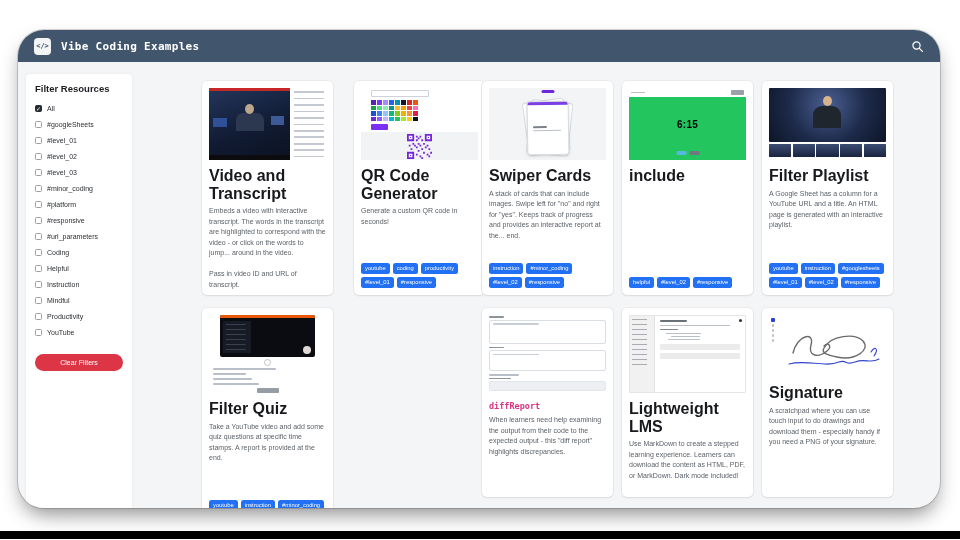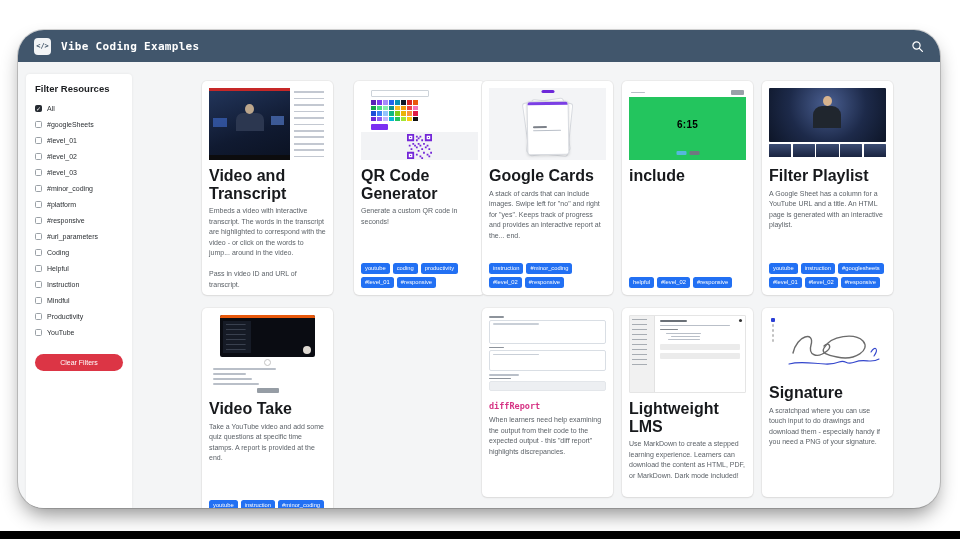--- a/index.html
+++ b/index.html
@@ -319,21 +319,21 @@
 
     <article class="card row1" style="left:464px;top:51px;height:214px;">
       <div class="thumb th-swipe">
         <div class="scard s1"></div>
         <div class="scard s2"></div>
         <div class="scard s3">
             <i class="sl1"></i>
             <i class="sl2"></i>
           </div>
       </div>
-      <h3 class="card-title">Google Cards</h3>
+      <h3 class="card-title">Swiper Cards</h3>
       <p class="desc">A stack of cards that can include images. Swipe left for "no" and right for "yes". Keeps track of progress and provides an interactive report at the... end.</p>
       <div class="tags">
           <span class="tag">instruction</span>
           <span class="tag">#minor_coding</span>
           <span class="tag">#level_02</span>
           <span class="tag">#responsive</span>
         </div>
     </article>
 
     <article class="card row1" style="left:604px;top:51px;height:214px;">
@@ -393,21 +393,21 @@
         </div>
         <div class="qz-dot"></div>
         <div class="qz-form">
           <i style="width:58%;"></i>
             <i style="width:30%;"></i>
             <i style="width:36%;"></i>
             <i style="width:42%;"></i>
           <div class="qz-btn"></div>
         </div>
       </div>
-      <h3 class="card-title">Video Take</h3>
+      <h3 class="card-title">Filter Quiz</h3>
       <p class="desc">Take a YouTube video and add some quiz questions at specific time stamps. A report is provided at the end.</p>
       <div class="tags">
           <span class="tag">youtube</span>
           <span class="tag">instruction</span>
           <span class="tag">#minor_coding</span>
         </div>
     </article>
 
 
     <article class="card row2" style="left:464px;top:278px;height:189px;">

